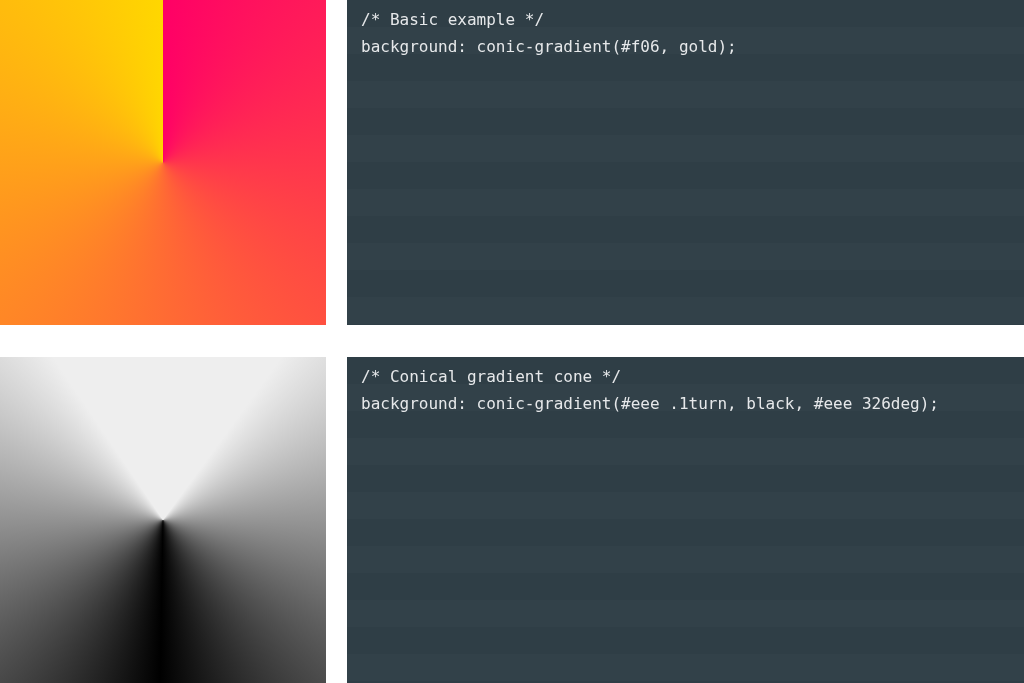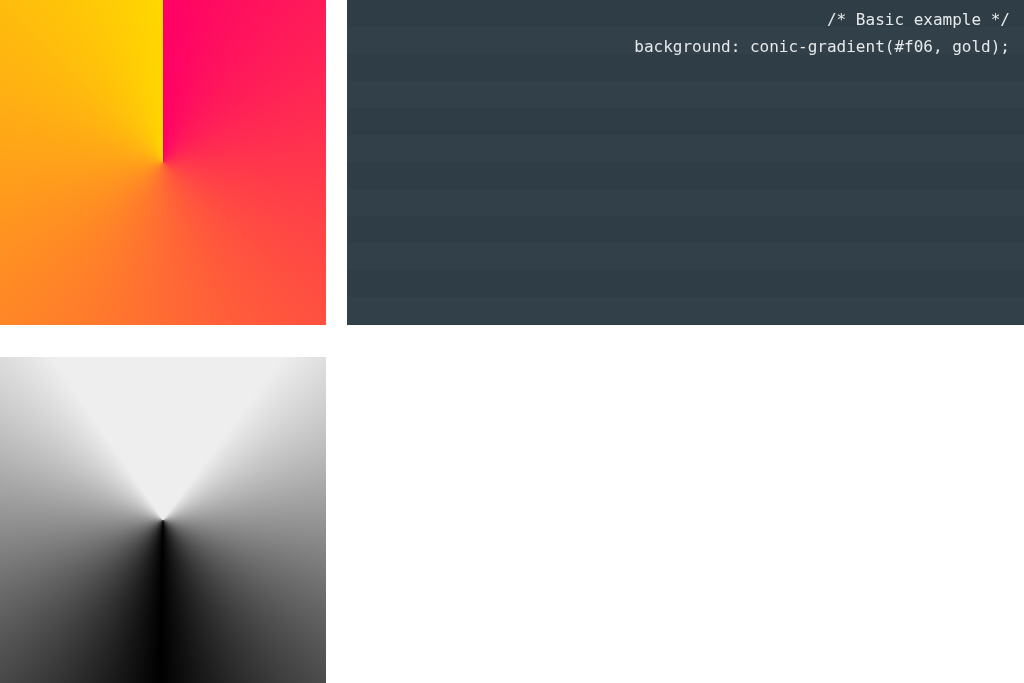--- a/index.html
+++ b/index.html
@@ -1,15 +1,15 @@
 <!DOCTYPE html>
 <html><head>
 <meta charset="utf-8">
 <style>
-  * { box-sizing: border-box; margin: 0; padding: 0; text-align: right; }
+  * { box-sizing: border-box; margin: 0; padding: 0; }
   body {
     background: #ffffff;
     width: 1024px;
     height: 683px;
     overflow: hidden;
     font-family: "Consolas", "Menlo", "Monaco", monospace;
   }
   .row {
     display: flex;
     width: 100%;
@@ -61,13 +61,15 @@
   <div class="sep"></div>
   <div class="code"><span>/* Basic example */</span>
 <span>background: conic-gradient(#f06, gold);</span></div>
 </div>
 
 <div class="gap"></div>
 
 <div class="row row2">
   <div class="swatch cone"></div>
   <div class="sep"></div>
+  <div class="code"><span>/* Conical gradient cone */</span>
+<span>background: conic-gradient(#eee .1turn, black, #eee 326deg);</span></div>
 </div>
 
 </body></html>

